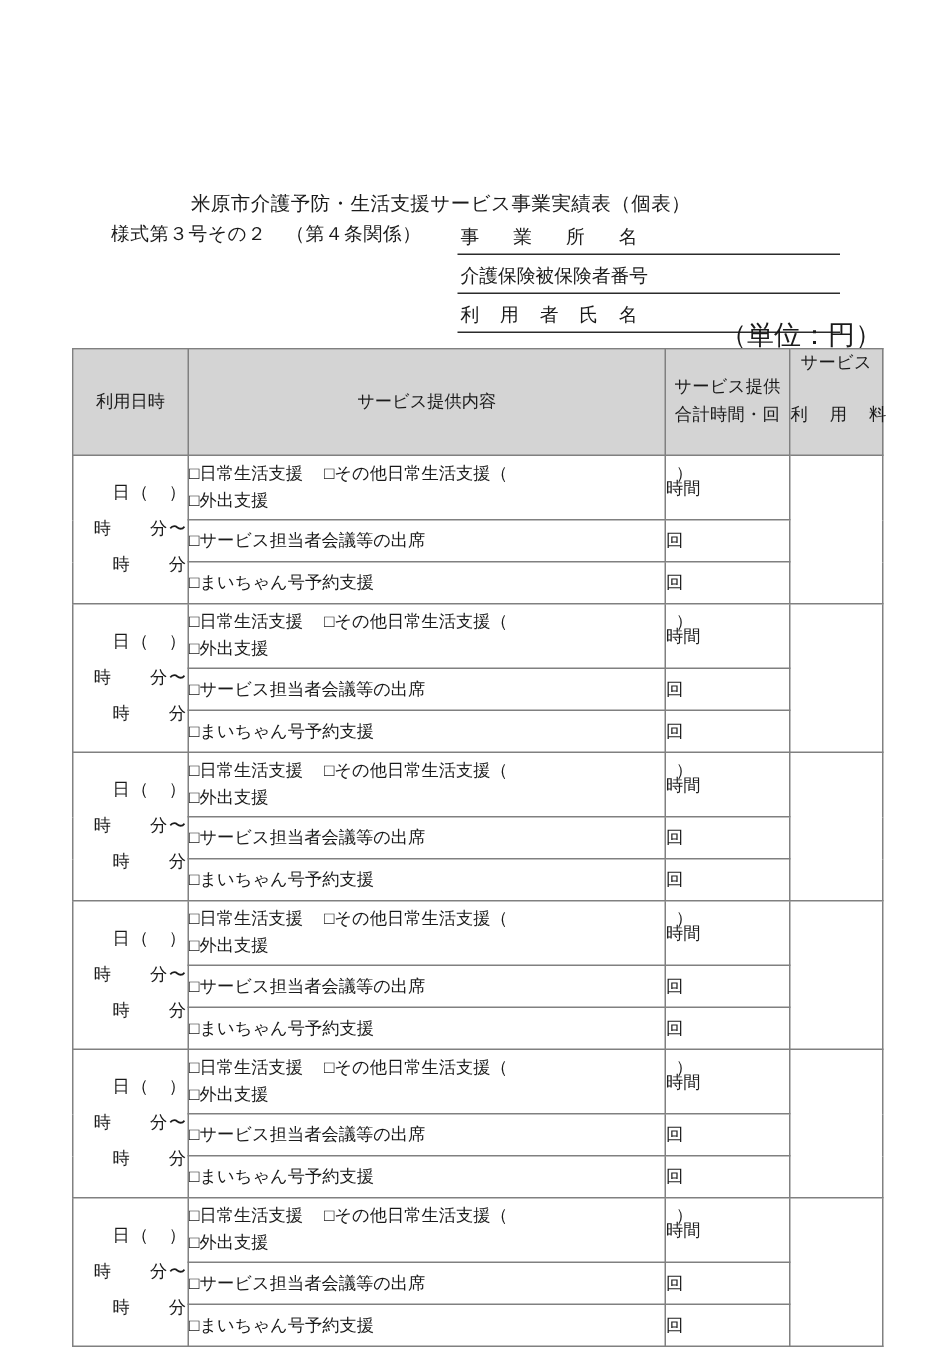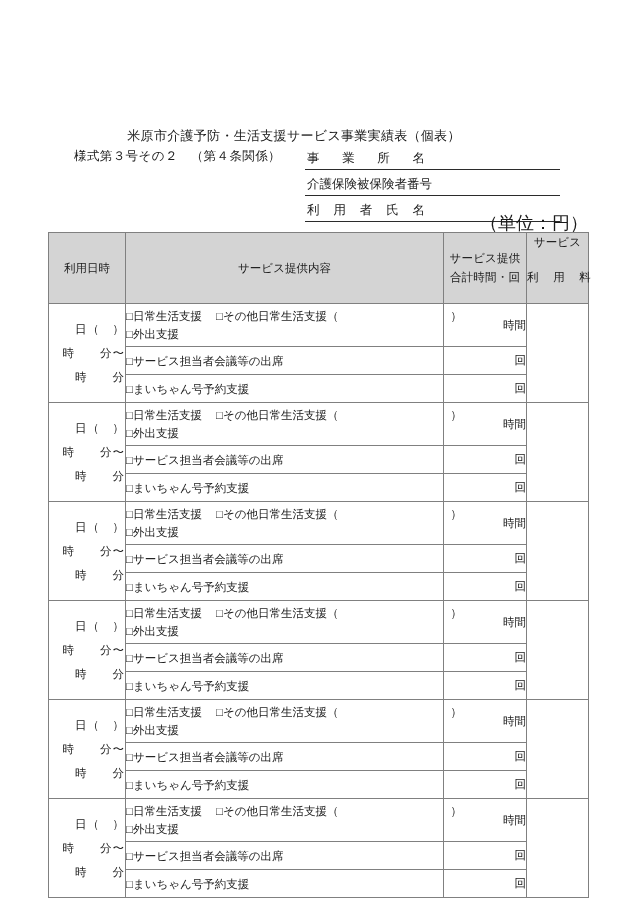--- a/index.html
+++ b/index.html
@@ -143,21 +143,20 @@
     padding: 4px 4px 4px 6px;
     line-height: 18px;
     font-size: 11.5px;
     margin-left: 26px;
   }
   .svc-cell .ln { display: block; white-space: nowrap; }
   .svc-cell .gap { display: inline-block; width: 14px; }
   .svc-cell .blank { display: inline-block; width: 112px; }
 
   .unit-cell {
-    text-align: right;
     padding: 0 10px 0 2px;
     font-size: 11.5px;
   }
   .fee-cell { padding: 0; }
 
   .row-tall { height: 42px; }
   .row-short { height: 27px; }
 </style>
 </head>
 <body>

